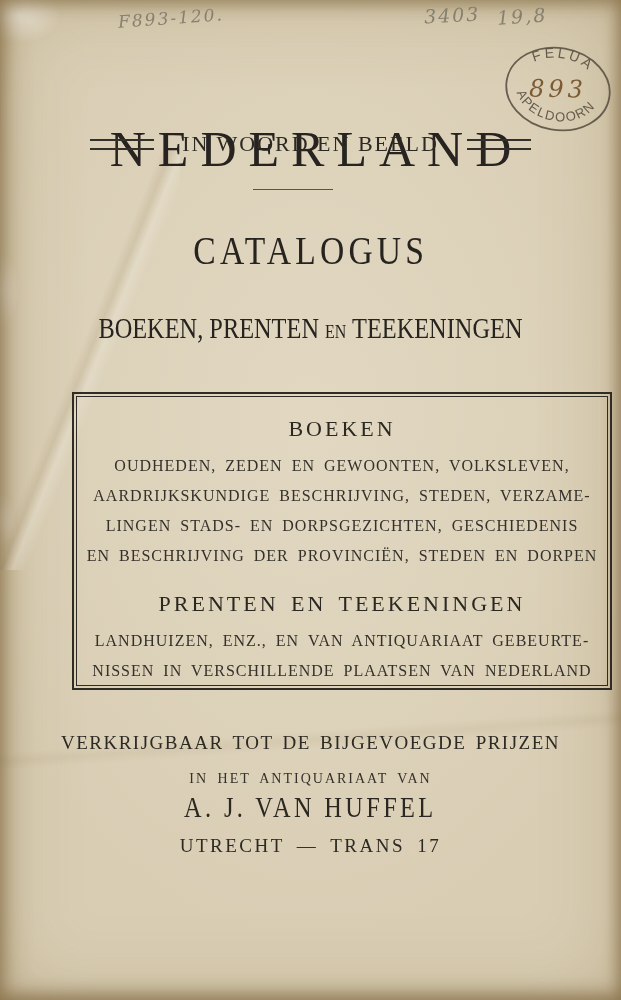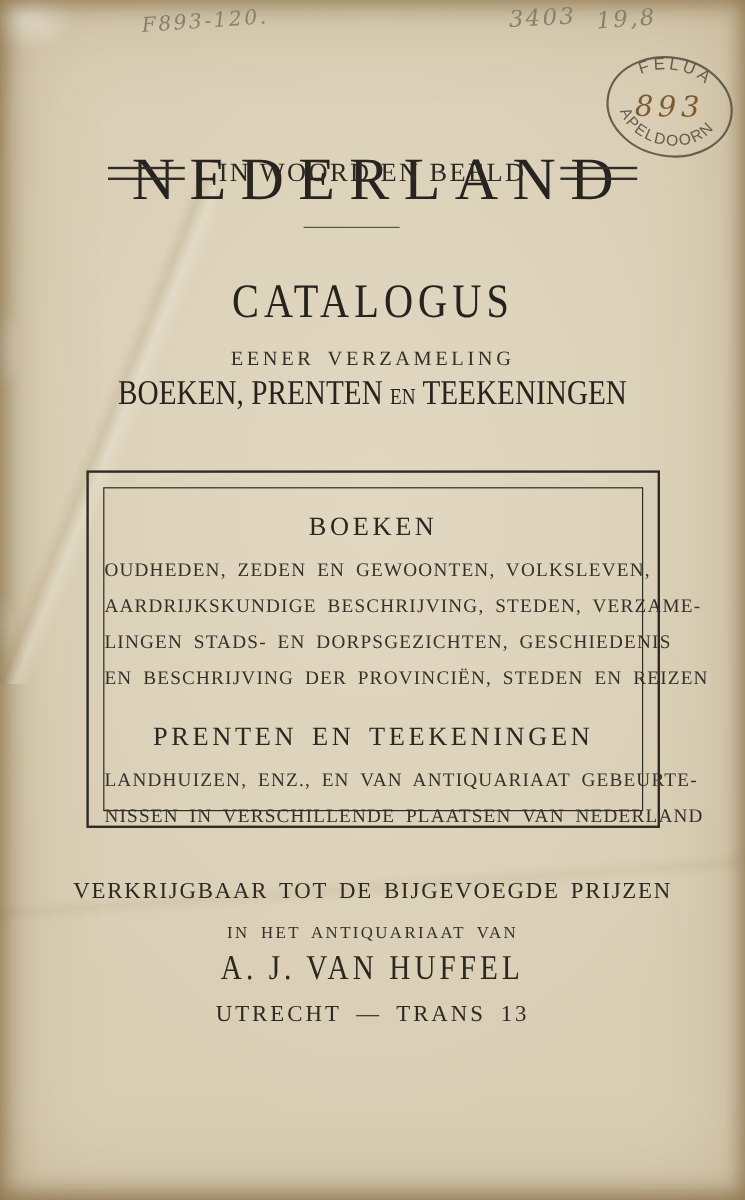--- a/index.html
+++ b/index.html
@@ -51,22 +51,22 @@
   .dbl-rule{width:64px;height:7px;border-top:2px solid #33302a;border-bottom:2px solid #33302a;}
   .subtitle{font-size:22px;letter-spacing:2px;color:#2c2923;white-space:nowrap;}
   .divider{top:189px;left:253px;width:80px;height:0;border-top:1.5px solid #59544a;}
   .condense{display:inline-block;transform:scaleX(.84);transform-origin:center;white-space:nowrap;}
   .catalog-title{top:227px;font-size:40px;letter-spacing:5px;color:#27241f;}
   .catalog-sub{top:289px;font-size:17px;letter-spacing:3px;word-spacing:4px;color:#332f28;}
   .collection{top:312px;font-size:29px;color:#27241f;}
   .collection .sm{font-size:19px;}
   
   .content-box{
-    top:392px;left:72px;width:478px;height:298px;
-    border:2px solid #2f2c26;box-sizing:border-box;padding:12px;
+    top:392px;left:72px;width:540px;height:298px;
+    border:2px solid #2f2c26;box-sizing:border-box;padding:2px;
   }
   .content-box-inner{
     width:100%;height:100%;border:1px solid #2f2c26;box-sizing:border-box;
     text-align:center;
   }
   .box-heading{font-size:22px;letter-spacing:3px;word-spacing:4px;margin:0;color:#2b2822;}
   .h-boeken{padding-top:19px;}
   .h-prenten{padding-top:20px;}
   .box-par{margin:0;padding-top:9px;}
   .box-line{font-size:16px;line-height:30px;letter-spacing:1px;word-spacing:4px;color:#35312a;white-space:nowrap;}
@@ -112,45 +112,44 @@
   <div class="abs subtitle-row">
     <span class="dbl-rule"></span>
     <span class="subtitle">IN WOORD EN BEELD</span>
     <span class="dbl-rule"></span>
   </div>
   <div class="abs divider"></div>
 
   <div class="abs ctr catalog-title">
     <span class="condense">CATALOGUS</span>
   </div>
-  <div class="abs ctr catalog-sub">EENER VERZAMELING</div>
   <div class="abs ctr collection">
     <span class="condense">
       <span>BOEKEN, PRENTEN</span>
       <span class="sm">EN</span>
       <span>TEEKENINGEN</span>
     </span>
   </div>
 
   <div class="abs content-box">
     <div class="content-box-inner">
       <div class="box-heading h-boeken">BOEKEN</div>
       <div class="box-par">
         <div class="box-line">OUDHEDEN, ZEDEN EN GEWOONTEN, VOLKSLEVEN,</div>
         <div class="box-line">AARDRIJKSKUNDIGE BESCHRIJVING, STEDEN, VERZAME-</div>
         <div class="box-line">LINGEN STADS- EN DORPSGEZICHTEN, GESCHIEDENIS</div>
-        <div class="box-line">EN BESCHRIJVING DER PROVINCIËN, STEDEN EN REIZEN</div>
+        <div class="box-line">EN BESCHRIJVING DER PROVINCIËN, STEDEN EN DORPEN</div>
       </div>
       <div class="box-heading h-prenten">PRENTEN EN TEEKENINGEN</div>
       <div class="box-par">
         <div class="box-line">LANDHUIZEN, ENZ., EN VAN ANTIQUARIAAT GEBEURTE-</div>
         <div class="box-line">NISSEN IN VERSCHILLENDE PLAATSEN VAN NEDERLAND</div>
       </div>
     </div>
   </div>
 
   <div class="abs ctr footer1">VERKRIJGBAAR TOT DE BIJGEVOEGDE PRIJZEN</div>
   <div class="abs ctr footer2">IN HET ANTIQUARIAAT VAN</div>
   <div class="abs ctr footer-name">
     <span class="condense">A. J. VAN HUFFEL</span>
   </div>
-  <div class="abs ctr footer-addr">UTRECHT — TRANS 13</div>
+  <div class="abs ctr footer-addr">UTRECHT — TRANS 17</div>
 </div>
 
 </body></html>

